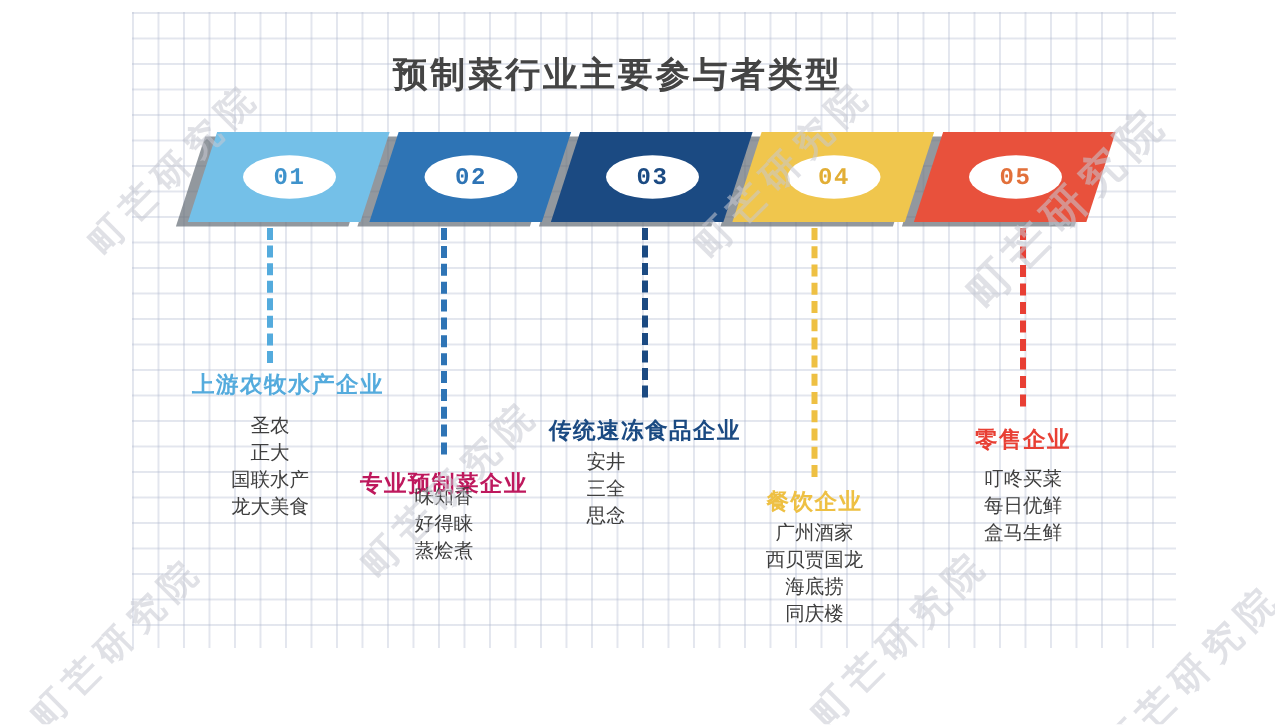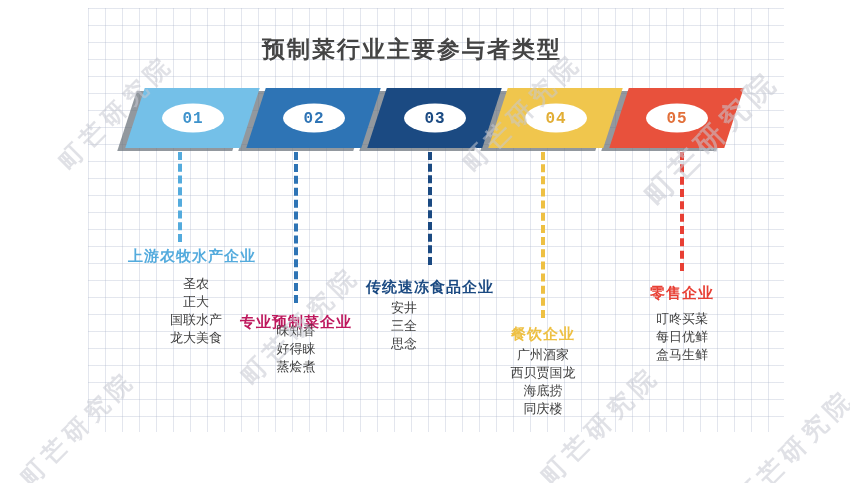--- a/index.html
+++ b/index.html
@@ -89,21 +89,21 @@
       <div class="seg-shadow" style="left: 611px;"></div>
       <div class="seg" style="left: 619px; background: rgb(232, 81, 60);">
         <div class="oval">
           <span class="num" style="color: rgb(226, 112, 58);">05</span>
         </div>
       </div>
     </div>
   <div id="columns">
       <div class="vline" style="left: 178px; height: 90px; border-color: rgb(84, 171, 221);"></div>
       <div class="chead" style="left: 180px; top: 247px; color: rgb(84, 171, 221); margin-left: 12px;">上游农牧水产企业</div>
-      <div class="clist" style="left: 180px; top: 276px; margin-left: 16px;">
+      <div class="clist" style="left: 180px; top: 276px;">
         <div>圣农</div>
         <div>正大</div>
         <div>国联水产</div>
         <div>龙大美食</div>
       </div>
       <div class="vline" style="left: 294px; height: 151px; border-color: rgb(46, 116, 181);"></div>
       <div class="chead" style="left: 296px; top: 313px; color: #be185d;">专业预制菜企业</div>
       <div class="clist" style="left: 296px; top: 323px;">
         <div>味知香</div>
         <div>好得睐</div>

